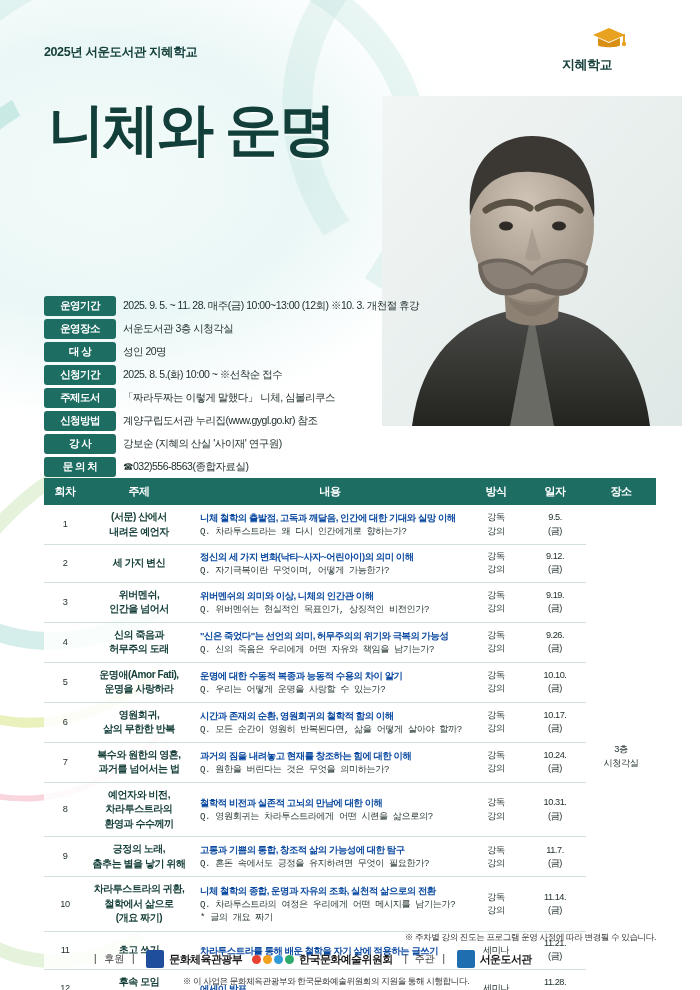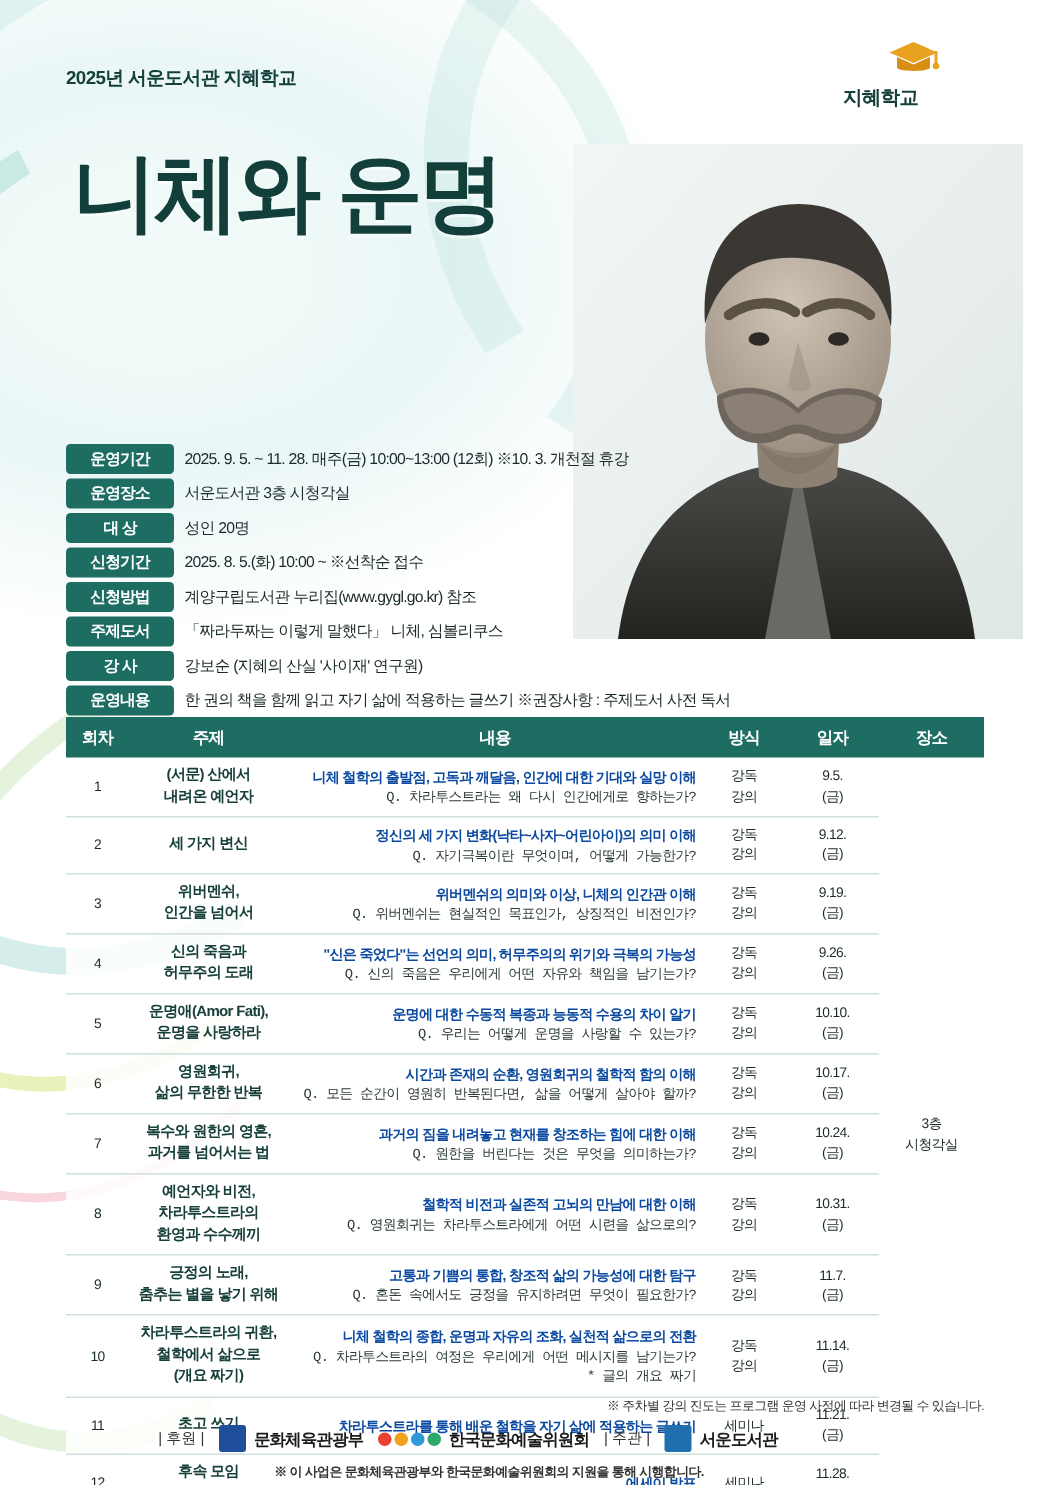--- a/index.html
+++ b/index.html
@@ -109,21 +109,21 @@
   }
   tbody td{
     border-bottom:1px solid #cfe0dd;
     font-size:9.2px;color:#1b2b29;
     padding:5px 4px;letter-spacing:-0.45px;
     vertical-align:middle;
     text-align:center;
     line-height:1.45;
   }
   td.topic{font-weight:bold;color:#17403b;font-size:10px;}
-  td.content{text-align:right;padding-left:8px;}
+  td.content{text-align:left;padding-left:8px;}
   td.content .ct{color:#0b4aa0;font-weight:bold;display:block;font-size:9.4px;}
   td.content .cq{color:#2a3a38;display:block;font-family:Liberation Mono, monospace;}
   td.no{width:34px;}
   td.mode{width:48px;}
   td.date{width:54px;}
   td.place{width:62px;color:#1b2b29;}
   .col-no{width:34px;}
   .col-topic{width:106px;}
   .col-content{width:auto;}
   .col-mode{width:48px;}
@@ -132,30 +132,30 @@
 
   
   .note{
     position:absolute;right:44px;top:932px;
     font-size:8.6px;color:#333;letter-spacing:-0.4px;
   }
   
   .sponsors{
     position:absolute;left:0;top:950px;width:624px;
     display:flex;align-items:center;justify-content:center;gap:10px;
-    font-size:11px;color:#1a1a1a;
+    font-size:11px;color:#1a1a1a;font-family:Liberation Mono, monospace;
   }
   .sp-label{font-size:10px;color:#333;}
   .sp-item{display:flex;align-items:center;gap:5px;font-weight:bold;letter-spacing:-0.6px;}
   .sq{width:18px;height:18px;background:#1f4e9c;border-radius:2px;display:inline-block;}
   .dots{display:inline-flex;gap:2px;align-items:center;}
   .dot{width:9px;height:9px;border-radius:50%;display:inline-block;}
   .bottom-note{
     position:absolute;left:0;top:976px;width:652px;text-align:center;
-    font-size:8.6px;color:#333;letter-spacing:-0.4px;font-weight:bold;
+    font-size:8.6px;color:#333;letter-spacing:-0.4px;
   }
 </style>
 </head>
 <body>
 
 <div class="poster">
 
   <div class="swoosh sw4"></div>
   <div class="swoosh sw5"></div>
   <div class="swoosh sw1"></div>
@@ -234,30 +234,34 @@
     </div>
     <div class="info-row">
       <span class="tag">대    상</span>
       <span class="info-val">성인 20명</span>
     </div>
     <div class="info-row">
       <span class="tag">신청기간</span>
       <span class="info-val">2025. 8. 5.(화) 10:00 ~ ※선착순 접수</span>
     </div>
     <div class="info-row">
+      <span class="tag">주제도서</span>
+      <span class="info-val">「짜라두짜는 이렇게 말했다」 니체, 심볼리쿠스</span>
+    </div>
+    <div class="info-row">
       <span class="tag">신청방법</span>
       <span class="info-val">계양구립도서관 누리집(www.gygl.go.kr) 참조</span>
     </div>
     <div class="info-row">
-      <span class="tag">주제도서</span>
-      <span class="info-val">「짜라두짜는 이렇게 말했다」 니체, 심볼리쿠스</span>
-    </div>
-    <div class="info-row">
       <span class="tag">강    사</span>
       <span class="info-val">강보순 (지혜의 산실 '사이재' 연구원)</span>
+    </div>
+    <div class="info-row">
+      <span class="tag">문 의 처</span>
+      <span class="info-val">☎032)556-8563(종합자료실)</span>
     </div>
     <div class="info-row">
       <span class="tag">운영내용</span>
       <span class="info-val">한 권의 책을 함께 읽고 자기 삶에 적용하는 글쓰기 ※권장사항 : 주제도서 사전 독서</span>
     </div>
   </div>
 
   <table>
     <colgroup>
       <col class="col-no">

